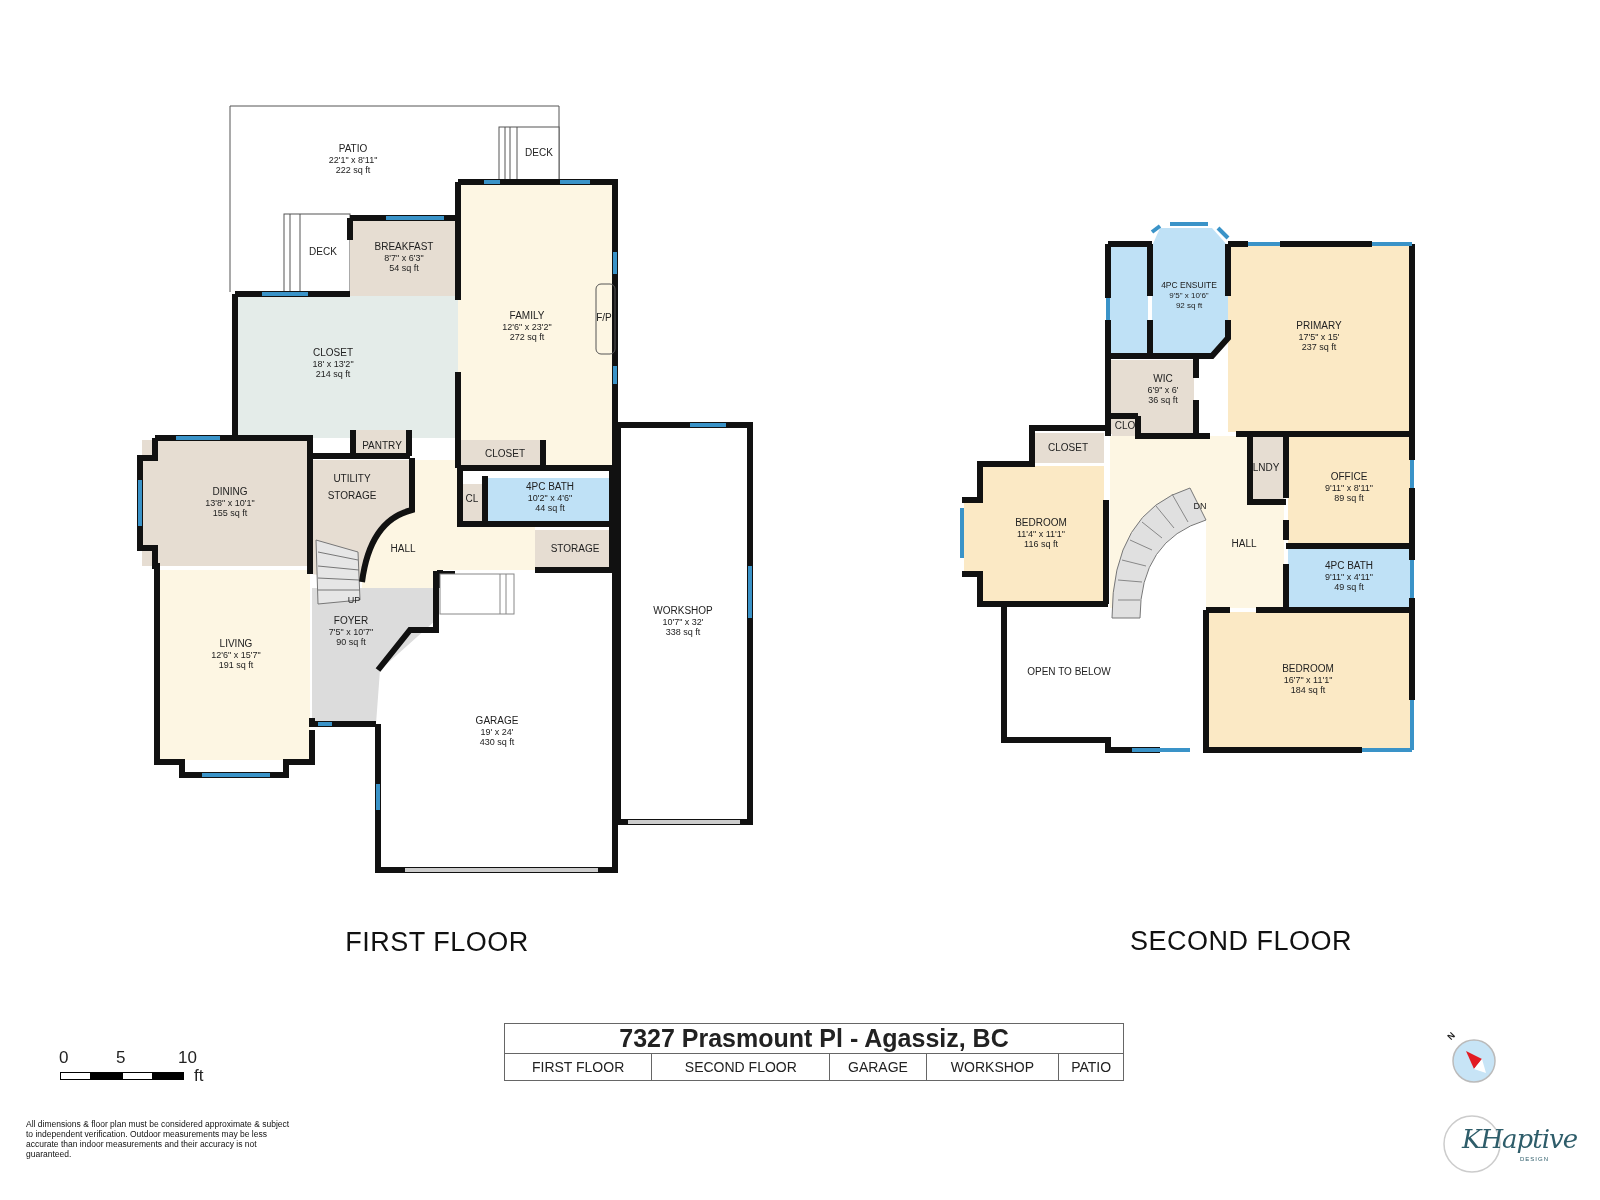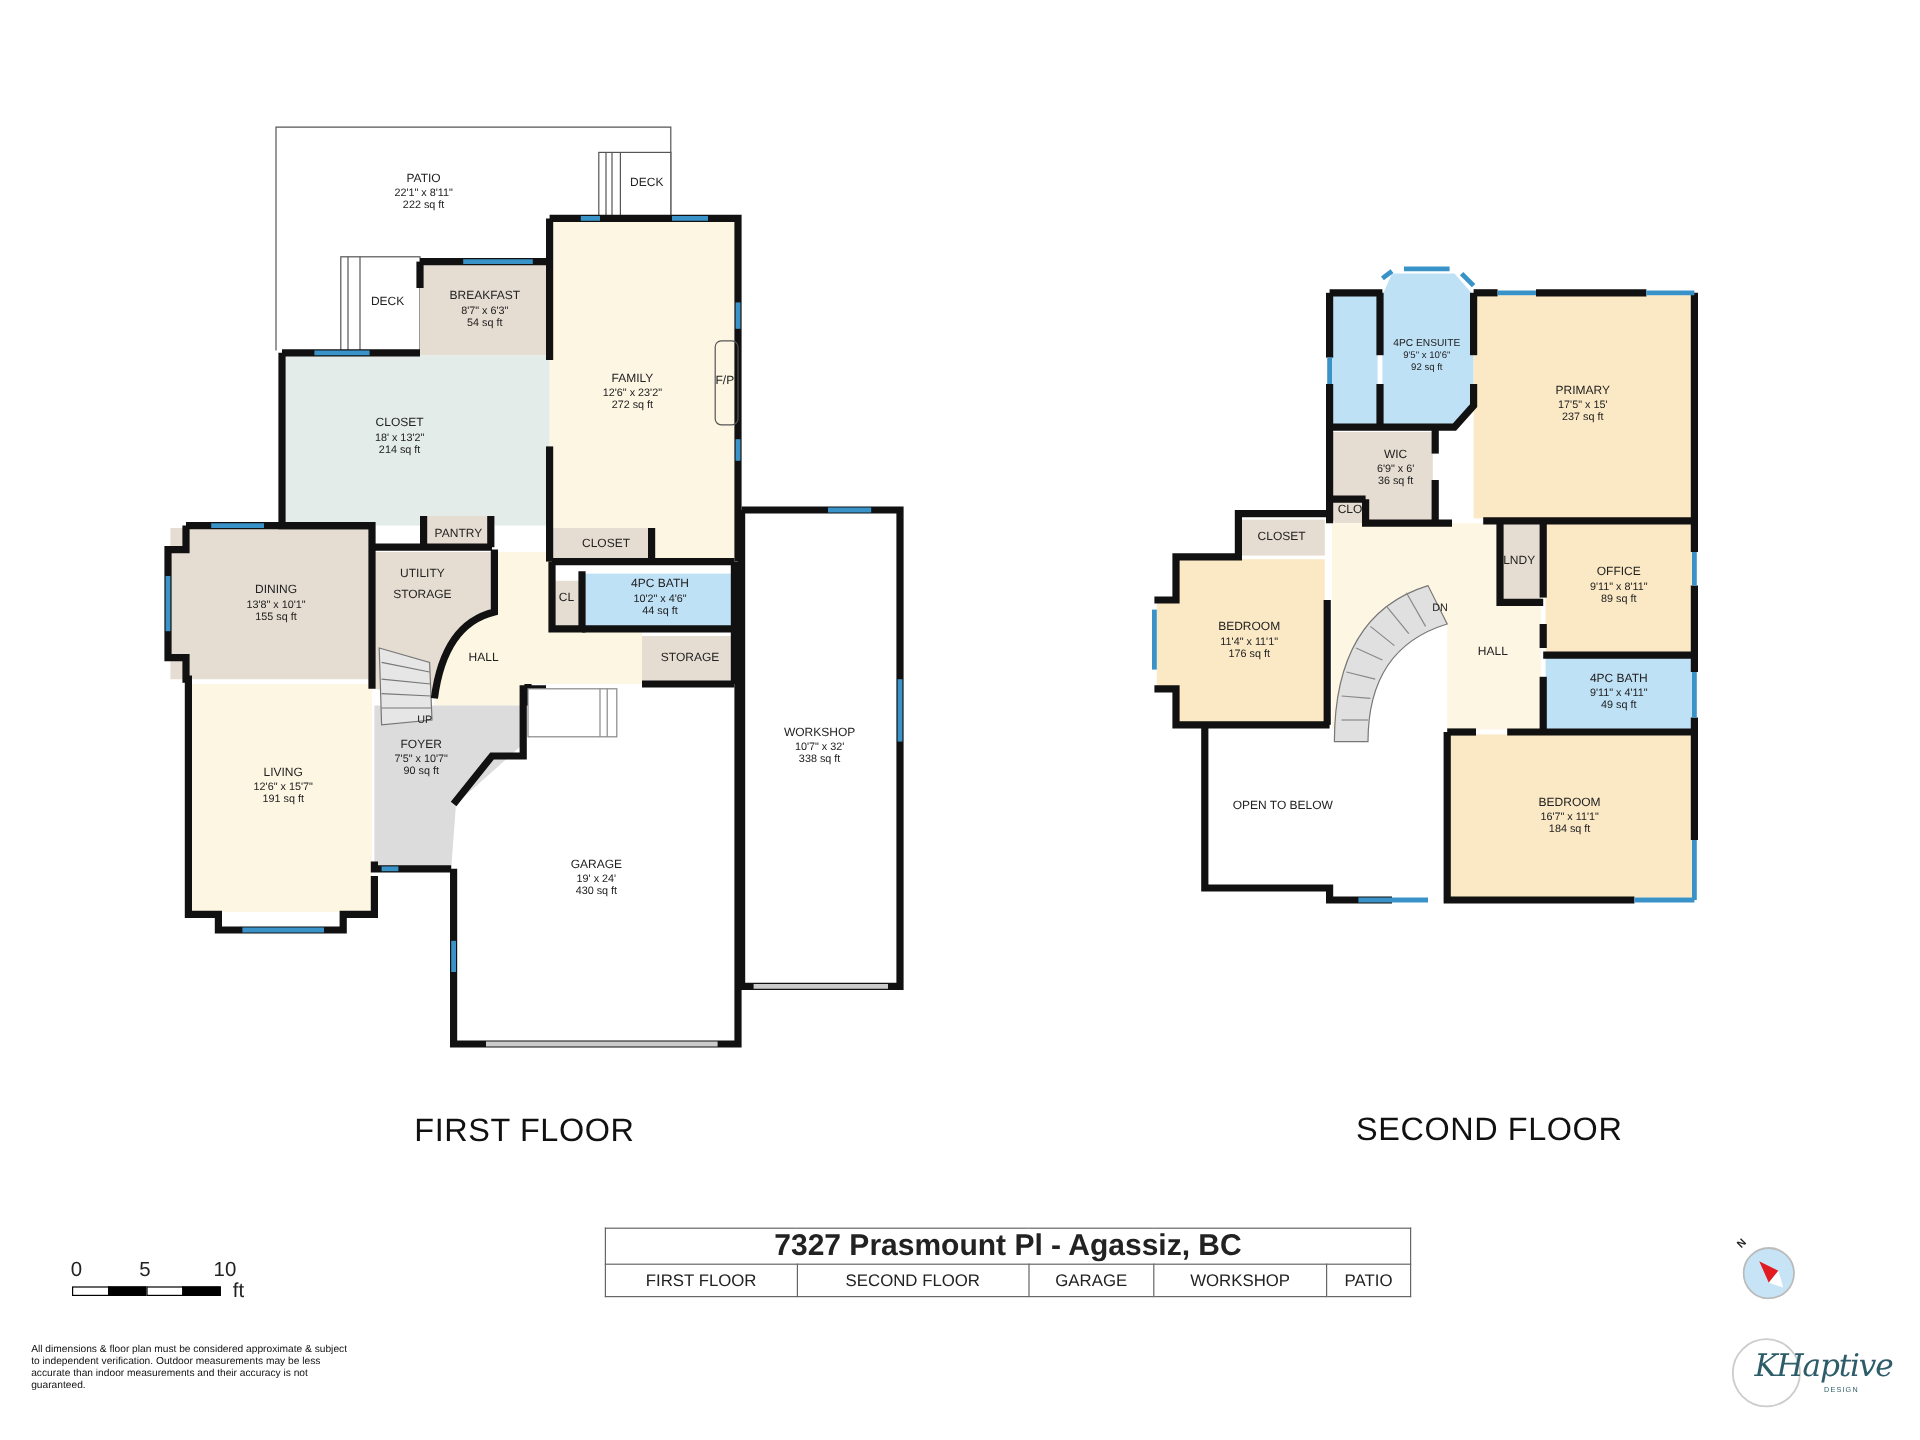--- a/index.html
+++ b/index.html
@@ -1,21 +1,21 @@
 <!DOCTYPE html>
 <html><head>
 <meta charset="utf-8">
 <style>
   html, body { margin:0; padding:0; background:#ffffff; }
   body { width:1600px; height:1200px; position:relative; overflow:hidden; font-family:"Liberation Sans", sans-serif; color:#222; }
   .plan { position:absolute; left:0; top:0; width:1600px; height:1000px; }
   .room-label { position:absolute; text-align:center; font-size:9px; line-height:10.5px; color:#222; transform:translate(-50%,-50%); white-space:nowrap; }
   .room-label .nm { display:block; font-size:10px; }
   .floor-title { position:absolute; font-size:27px; font-weight:400; letter-spacing:0.5px; color:#111; transform:translateX(-50%); white-space:nowrap; font-family:"Liberation Sans", sans-serif; }
-  .summary { position:absolute; left:504px; top:1023px; width:672px; border:1.5px solid #555; border-collapse:collapse; }
+  .summary { position:absolute; left:504px; top:1023px; width:620px; border:1.5px solid #555; border-collapse:collapse; }
   .summary td { border:1px solid #666; text-align:center; padding:0; }
   .summary .addr { font-size:25px; font-weight:700; height:28px; }
   .summary .meas { font-size:20px; height:28px; }
   .summary .hdr td { font-size:14px; height:26px; }
   .summary .val td { font-size:22px; height:30px; }
   .summary .tot { font-size:22px; height:30px; }
   .scale { position:absolute; left:60px; top:1048px; }
   .scale .nums span { position:absolute; font-size:17px; top:0; }
   .scale .bar { position:absolute; top:24px; height:6px; border:1px solid #000; }
   .disclaimer { position:absolute; left:26px; top:1119px; width:270px; font-size:8.5px; line-height:10px; color:#111; }
@@ -294,21 +294,21 @@
       <span class="nm">LNDY</span>
     </div>
   <div class="room-label" style="left:1349px;top:488px">
     <span class="nm">OFFICE</span>
     <span>9'11" x 8'11"</span><br>
     <span>89 sq ft</span>
   </div>
   <div class="room-label" style="left:1041px;top:534px">
     <span class="nm">BEDROOM</span>
     <span>11'4" x 11'1"</span><br>
-    <span>176 sq ft</span>
+    <span>116 sq ft</span>
   </div>
   <div class="room-label" style="left:1200px;top:506px">DN</div>
   <div class="room-label" style="left:1244px;top:544px">
       <span class="nm">HALL</span>
     </div>
   <div class="room-label" style="left:1349px;top:577px">
     <span class="nm">4PC BATH</span>
     <span>9'11" x 4'11"</span><br>
     <span>49 sq ft</span>
   </div>

